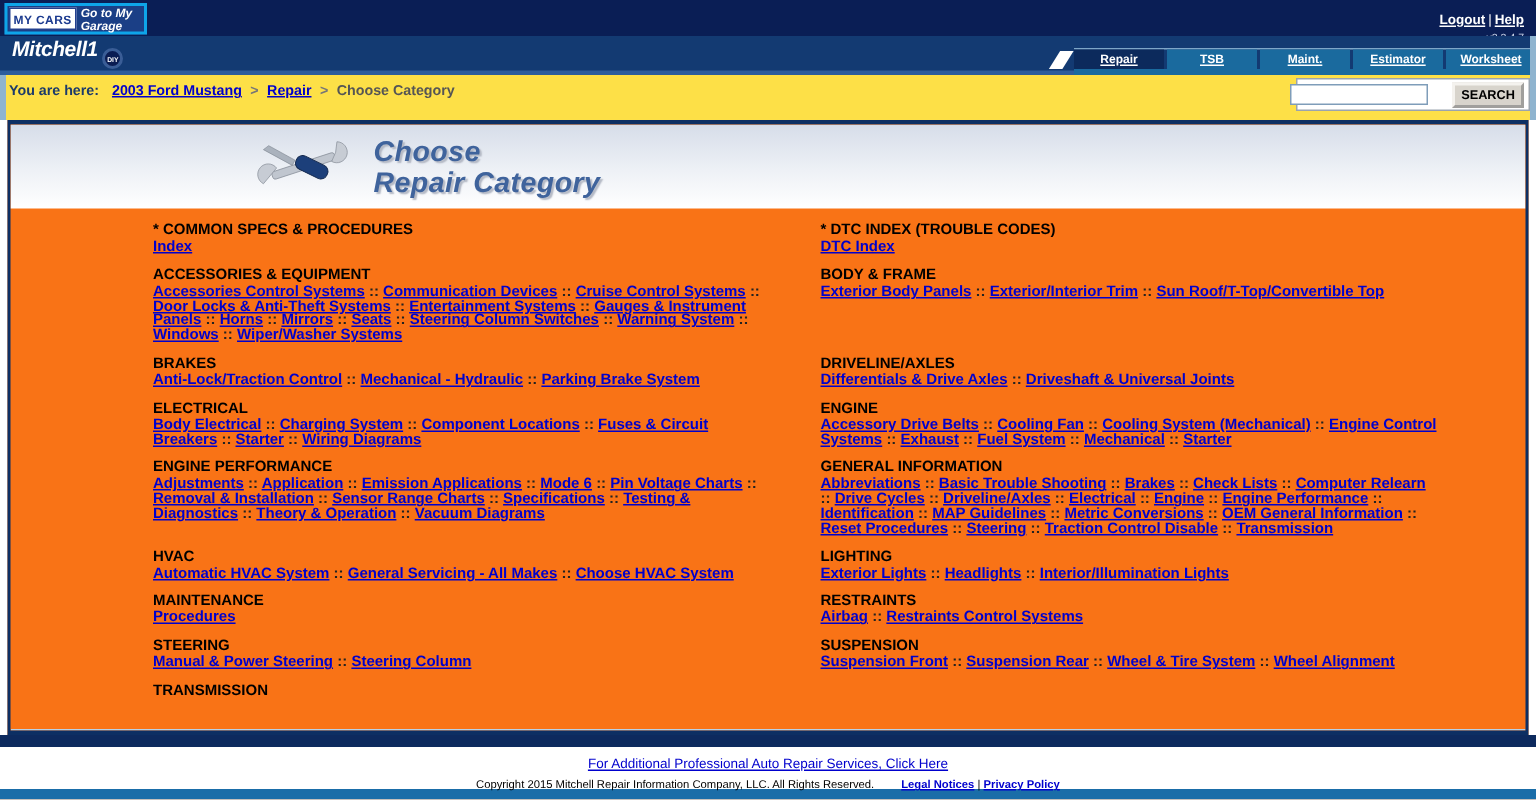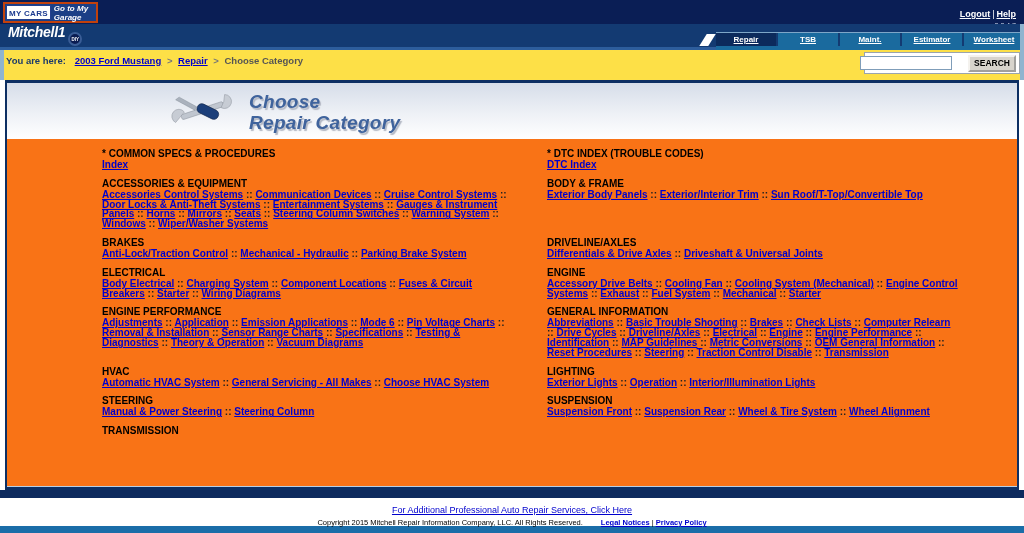--- a/index.html
+++ b/index.html
@@ -3,21 +3,21 @@
 <meta charset="utf-8">
 <style>
   * { margin:0; padding:0; box-sizing:border-box; }
   html,body { width:1024px; height:533px; overflow:hidden; background:#fff;
               font-family:"Liberation Sans", sans-serif; }
   body { position:relative; }
 
   
   .topbar { height:24px; background:#0a1e55; position:relative; }
   .mycars { position:absolute; left:3px; top:2px; display:flex; align-items:stretch;
-            background:#1b3f86; border:2px solid #c2410c; padding:0; height:21px; }
+            background:#1b3f86; border:2px solid #0ea5e9; padding:0; height:21px; }
   .plate { background:#fff; border:1px solid #23408f; color:#1b3a8f; font-weight:bold;
            font-size:8px; display:flex; align-items:flex-end; padding:1px 2px; margin:1px;
            letter-spacing:0.3px; }
   .garage { color:#fff; font-style:italic; font-weight:bold; font-size:8px; width:44px;
             line-height:1.1; padding:1px 2px; }
   .session { position:absolute; right:8px; top:3px; text-align:right; }
   .session a { color:#fff; font-size:9px; font-weight:bold; text-decoration:underline; }
   .session .divider { color:#fff; font-size:9px; margin:0 2px; }
   .version { color:#cfd9ec; font-size:7px; margin-top:1px; }
 
@@ -210,21 +210,31 @@
             <div class="cat-links"><a class="cat-link" href="#">Abbreviations</a><span class="sep"> :: </span><a class="cat-link" href="#">Basic Trouble Shooting</a><span class="sep"> :: </span><a class="cat-link" href="#">Brakes</a><span class="sep"> :: </span><a class="cat-link" href="#">Check Lists</a><span class="sep"> :: </span><a class="cat-link" href="#">Computer Relearn</a><span class="sep"> :: </span><a class="cat-link" href="#">Drive Cycles</a><span class="sep"> :: </span><a class="cat-link" href="#">Driveline/Axles</a><span class="sep"> :: </span><a class="cat-link" href="#">Electrical</a><span class="sep"> :: </span><a class="cat-link" href="#">Engine</a><span class="sep"> :: </span><a class="cat-link" href="#">Engine Performance</a><span class="sep"> :: </span><a class="cat-link" href="#">Identification</a><span class="sep"> :: </span><a class="cat-link" href="#">MAP Guidelines</a><span class="sep"> :: </span><a class="cat-link" href="#">Metric Conversions</a><span class="sep"> :: </span><a class="cat-link" href="#">OEM General Information</a><span class="sep"> :: </span><a class="cat-link" href="#">Reset Procedures</a><span class="sep"> :: </span><a class="cat-link" href="#">Steering</a><span class="sep"> :: </span><a class="cat-link" href="#">Traction Control Disable</a><span class="sep"> :: </span><a class="cat-link" href="#">Transmission</a></div>
           </td>
         </tr>
         <tr>
           <td class="cat-cell">
             <div class="cat-title">HVAC</div>
             <div class="cat-links"><a class="cat-link" href="#">Automatic HVAC System</a><span class="sep"> :: </span><a class="cat-link" href="#">General Servicing - All Makes</a><span class="sep"> :: </span><a class="cat-link" href="#">Choose HVAC System</a></div>
           </td>
           <td class="cat-cell">
             <div class="cat-title">LIGHTING</div>
-            <div class="cat-links"><a class="cat-link" href="#">Exterior Lights</a><span class="sep"> :: </span><a class="cat-link" href="#">Operation</a><span class="sep"> :: </span><a class="cat-link" href="#">Interior/Illumination Lights</a></div>
+            <div class="cat-links"><a class="cat-link" href="#">Exterior Lights</a><span class="sep"> :: </span><a class="cat-link" href="#">Headlights</a><span class="sep"> :: </span><a class="cat-link" href="#">Interior/Illumination Lights</a></div>
+          </td>
+        </tr>
+        <tr>
+          <td class="cat-cell">
+            <div class="cat-title">MAINTENANCE</div>
+            <div class="cat-links"><a class="cat-link" href="#">Procedures</a></div>
+          </td>
+          <td class="cat-cell">
+            <div class="cat-title">RESTRAINTS</div>
+            <div class="cat-links"><a class="cat-link" href="#">Airbag</a><span class="sep"> :: </span><a class="cat-link" href="#">Restraints Control Systems</a></div>
           </td>
         </tr>
         <tr>
           <td class="cat-cell">
             <div class="cat-title">STEERING</div>
             <div class="cat-links"><a class="cat-link" href="#">Manual &amp; Power Steering</a><span class="sep"> :: </span><a class="cat-link" href="#">Steering Column</a></div>
           </td>
           <td class="cat-cell">
             <div class="cat-title">SUSPENSION</div>
             <div class="cat-links"><a class="cat-link" href="#">Suspension Front</a><span class="sep"> :: </span><a class="cat-link" href="#">Suspension Rear</a><span class="sep"> :: </span><a class="cat-link" href="#">Wheel &amp; Tire System</a><span class="sep"> :: </span><a class="cat-link" href="#">Wheel Alignment</a></div>

